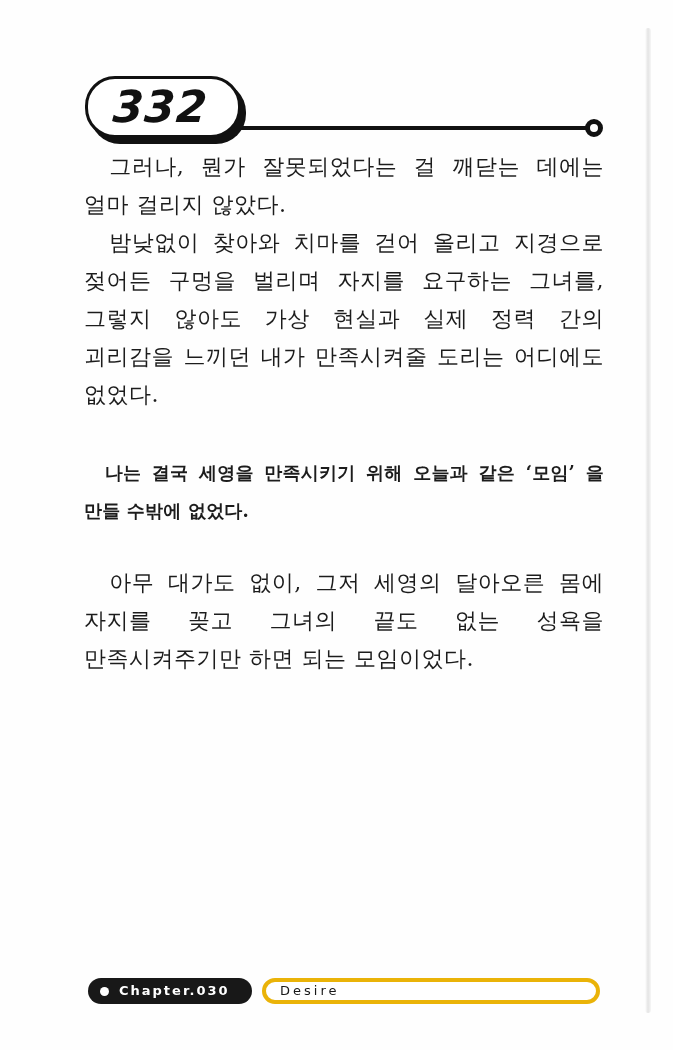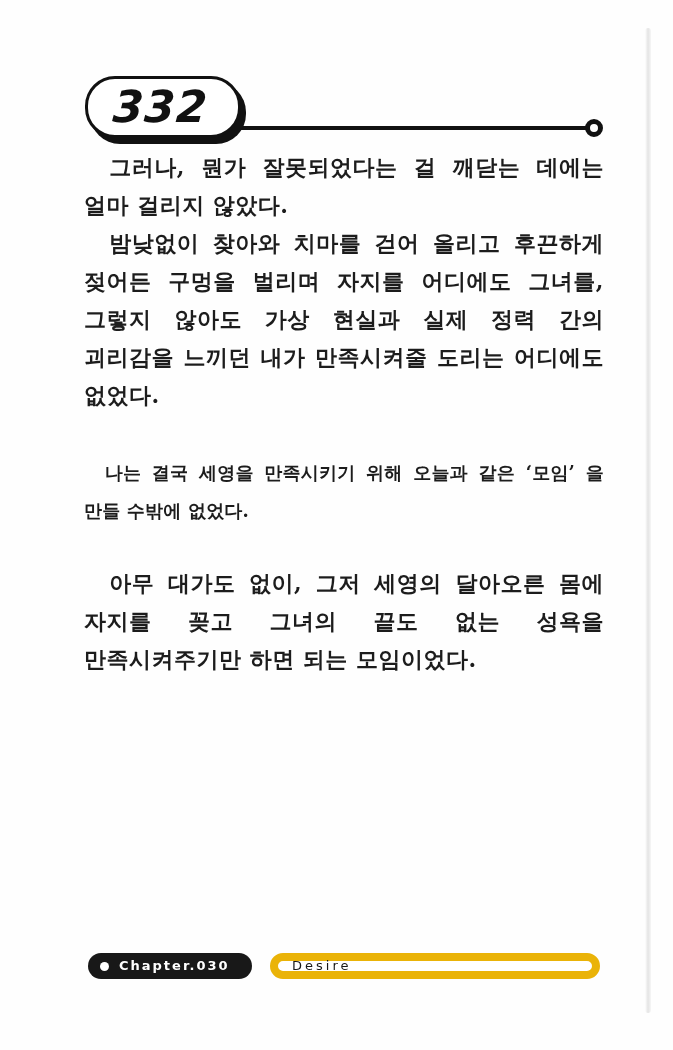--- a/index.html
+++ b/index.html
@@ -90,39 +90,38 @@
     font-size: 22px;
     line-height: 38px;
     text-align: justify;
     letter-spacing: 0.5px;
     word-break: keep-all;
     overflow-wrap: break-word;
   }
   .text-block p {
     margin: 0;
     text-indent: 1.15em;
-    font-weight: bold;
   }
   .gap-lg { margin-top: 50px !important; }
   .gap-md { margin-top: 40px !important; }
   .gap-sm { margin-top: 34px !important; }
   .emphasis {
     font-weight: bold;
     font-size: 18px;
     letter-spacing: 0.2px;
   }
   
   .footer {
     position: absolute;
     left: 88px;
-    top: 953px;
+    top: 978px;
     width: 512px;
     display: flex;
     align-items: flex-start;
-    gap: 18px;
+    gap: 10px;
     font-family: "DejaVu Sans", "Liberation Sans", sans-serif;
   }
   .chapter-badge {
     flex: 0 0 auto;
     width: 164px;
     height: 26px;
     background: #181818;
     border-radius: 13px;
     display: flex;
     align-items: center;
@@ -143,21 +142,21 @@
     font-weight: bold;
     letter-spacing: 2px;
     white-space: nowrap;
     line-height: 1;
     padding-bottom: 1px;
   }
   .title-badge {
     flex: 1 1 auto;
     height: 26px;
     background: #ffffff;
-    border: 8px solid #eab308;
+    border: 4px solid #eab308;
     border-radius: 13px;
     display: flex;
     align-items: center;
     padding: 0 14px;
     box-sizing: border-box;
   }
   .title-label {
     color: #181818;
     font-size: 13px;
     letter-spacing: 3px;
@@ -176,21 +175,21 @@
   <div class="header">
     <div class="page-number-badge">
       <span class="num">332</span>
     </div>
     <div class="header-rule"></div>
     <div class="header-rule-end-dot"></div>
   </div>
 
   <div class="text-block">
     <p>그러나, 뭔가 잘못되었다는 걸 깨닫는 데에는 얼마 걸리지 않았다.</p>
-    <p>밤낮없이 찾아와 치마를 걷어 올리고 후끈하게 젖어든 구멍을 벌리며 자지를 어디에도 그녀를, 그렇지 않아도 가상 현실과 실제 정력 간의 괴리감을 느끼던 내가 만족시켜줄 도리는 어디에도 없었다.</p>
+    <p>밤낮없이 찾아와 치마를 걷어 올리고 지경으로 젖어든 구멍을 벌리며 자지를 요구하는 그녀를, 그렇지 않아도 가상 현실과 실제 정력 간의 괴리감을 느끼던 내가 만족시켜줄 도리는 어디에도 없었다.</p>
     <p class="gap-md emphasis">나는 결국 세영을 만족시키기 위해 오늘과 같은 ‘모임’ 을 만들 수밖에 없었다.</p>
     <p class="gap-sm">아무 대가도 없이, 그저 세영의 달아오른 몸에 자지를 꽂고 그녀의 끝도 없는 성욕을 만족시켜주기만 하면 되는 모임이었다.</p>
   </div>
 
   <div class="footer">
     <div class="chapter-badge">
       <span class="chapter-bullet"></span>
       <span class="chapter-label">Chapter.030</span>
     </div>
     <div class="title-badge">

